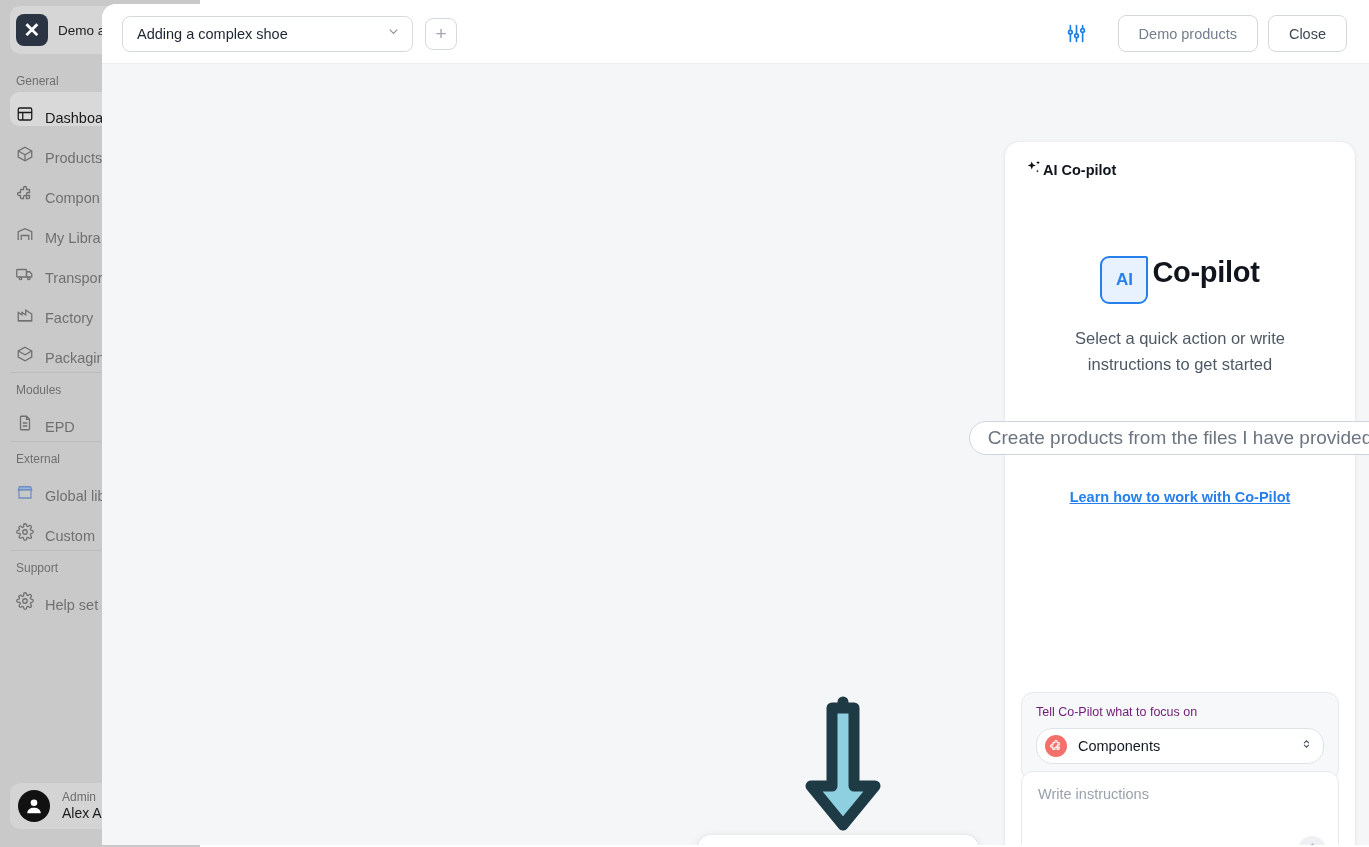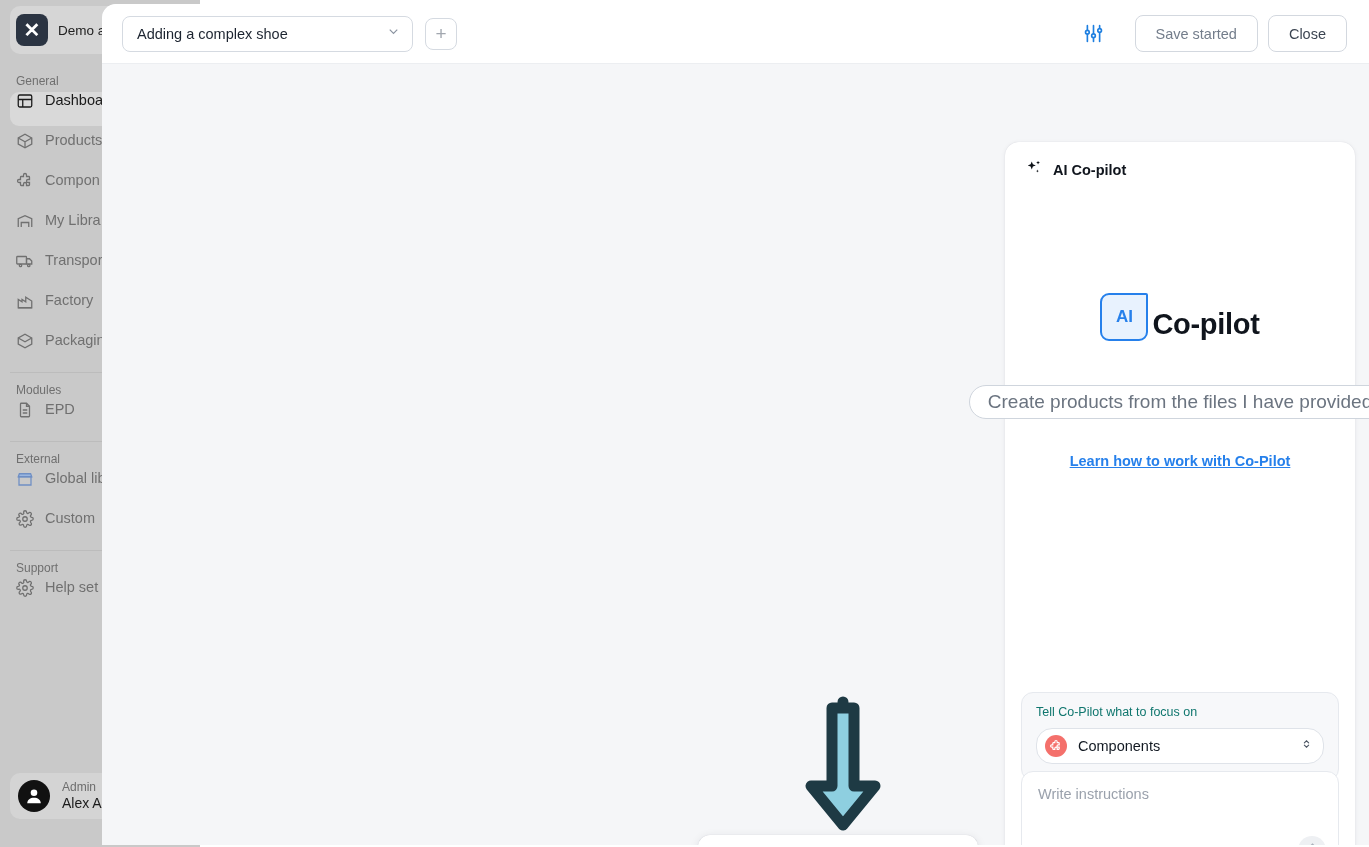--- a/index.html
+++ b/index.html
@@ -30,29 +30,29 @@
     display: flex; align-items: center; justify-content: center;
     font-size: 20px; font-weight: bold; line-height: 1;
   }
   .sb-brand-txt { font-size: 13.5px; color: #222; white-space: nowrap; }
   .sb-section {
     font-size: 12px; color: #6f6f6f; padding: 10px 6px 4px 6px;
     border-top: 1px solid #bcbcbc; margin-top: 6px;
   }
   .sb-section.first { border-top: none; margin-top: 10px; }
   .sb-item {
-    display: flex; align-items: flex-start; gap: 11px;
+    display: flex; align-items: flex-end; gap: 11px;
     height: 34px; padding: 0 6px; border-radius: 9px;
     font-size: 14.5px; color: #707070; white-space: nowrap;
     margin-bottom: 6px;
   }
   .sb-item.active { background: #d9d9d9; color: #1a1a1a; }
   .sb-item svg { flex: 0 0 auto; }
   .sb-user {
-    position: absolute; left: 10px; bottom: 28px; width: 180px;
+    position: absolute; left: 10px; bottom: 18px; width: 180px;
     display: flex; align-items: center; gap: 12px;
     height: 46px; padding: 0 8px; border-radius: 10px;
     background: #d4d4d4;
   }
   .sb-av {
     width: 32px; height: 32px; border-radius: 50%;
     background: #111; display: flex; align-items: center; justify-content: center;
   }
   .sb-user-role { font-size: 12px; color: #6d6d6d; line-height: 1.15; white-space: nowrap;}
   .sb-user-name { font-size: 14px; color: #1b1b1b; line-height: 1.15; white-space: nowrap;}
@@ -116,30 +116,30 @@
 
   
   .copilot {
     position: absolute; left: 903px; top: 78px;
     width: 350px; height: 750px;
     background: #fff; border-radius: 14px;
     box-shadow: 0 1px 5px rgba(25,35,55,.07), 0 0 1px rgba(25,35,55,.14);
     display: flex; flex-direction: column;
   }
   .cp-head {
-    display: flex; align-items: center; gap: 10px;
+    display: flex; align-items: center; 
     padding: 17px 0 0 20px;
   }
   .cp-head-title { font-size: 14.5px; font-weight: bold; color: #10151d; }
   .cp-center {
     flex: 1; display: flex; flex-direction: column;
     align-items: center; justify-content: center;
     padding: 0 22px; margin-top: -112px;
   }
-  .cp-brand { display: flex; align-items: flex-end; gap: 4px; }
+  .cp-brand { display: flex; align-items: flex-start; gap: 4px; }
   .ai-badge {
     width: 48px; height: 48px;
     border: 2px solid #2680eb; background: #e8f2fe;
     border-radius: 9px;
     border-top-right-radius: 2px;
     display: flex; align-items: center; justify-content: center;
     color: #2680eb; font-size: 17px; font-weight: bold;
   }
   .cp-brand-name { font-size: 29px; font-weight: bold; color: #10151d; letter-spacing: -.3px; }
   .cp-sub {
@@ -157,21 +157,21 @@
     color: #2680eb; text-decoration: underline; cursor: pointer;
   }
 
   
   .cp-composer { padding: 0 16px 16px 16px; }
   .focus-box {
     background: #f7f8fa; border: 1px solid #e6e9ee;
     border-radius: 12px; padding: 12px 14px 16px 14px;
     margin-bottom: -10px;
   }
-  .focus-label { font-size: 12.5px; color: #0f766e; margin-bottom: 9px; }
+  .focus-label { font-size: 12.5px; color: #701a75; margin-bottom: 9px; }
   .focus-select {
     height: 36px; background: #fff;
     border: 1px solid #dfe3e9; border-radius: 16px;
     display: flex; align-items: center; padding: 0 10px 0 8px; cursor: pointer;
   }
   .focus-ic {
     width: 22px; height: 22px; border-radius: 50%; background: #f4706b;
     display: flex; align-items: center; justify-content: center; flex: 0 0 auto;
   }
   .focus-name { flex: 1; margin-left: 11px; font-size: 14.5px; color: #121922; }
@@ -318,21 +318,21 @@
       <div class="hdr-spacer"></div>
 
       <div class="icon-btn">
         <svg width="21" height="21" viewBox="0 0 24 24" fill="none" stroke="#1e7fe0" stroke-width="1.9" stroke-linecap="round">
           <path d="M5 3v5M5 13v8M12 3v9M12 17v4M19 3v3M19 11v10"></path>
           <circle cx="5" cy="10.5" r="2.1"></circle>
             <circle cx="12" cy="14.5" r="2.1"></circle>
             <circle cx="19" cy="8.5" r="2.1"></circle>
         </svg>
       </div>
-      <button class="ghost-btn save">Save started</button>
+      <button class="ghost-btn save">Demo products</button>
       <button class="ghost-btn close">Close</button>
     </div>
 
     <div class="modal-body">
 
       <div class="arrow-anno">
         <svg width="94" height="140" viewBox="0 0 94 140">
           <path d="M47 8 L47 8 M36 14 h22 v78 h21 L47 131 L15 92 h21 z" fill="#8ecfe0" stroke="#1e3a44" stroke-width="11" stroke-linejoin="round" stroke-linecap="round"></path>
         </svg>
       </div>
@@ -354,20 +354,21 @@
             </svg>
           </span>
           <span class="cp-head-title">AI Co-pilot</span>
         </div>
 
         <div class="cp-center">
           <div class="cp-brand">
             <div class="ai-badge">AI</div>
             <div class="cp-brand-name">Co-pilot</div>
           </div>
+          <div class="cp-sub">Select a quick action or write instructions to get started</div>
           <button class="cp-quick">Create products from the files I have provided</button>
           <div class="cp-learn">Learn how to work with Co-Pilot</div>
         </div>
 
         <div class="cp-composer">
           <div class="focus-box">
             <div class="focus-label">Tell Co-Pilot what to focus on</div>
             <div class="focus-select">
               <span class="focus-ic">
                 <svg width="14" height="14" viewBox="0 0 24 24" fill="none" stroke="#fff" stroke-width="2">

